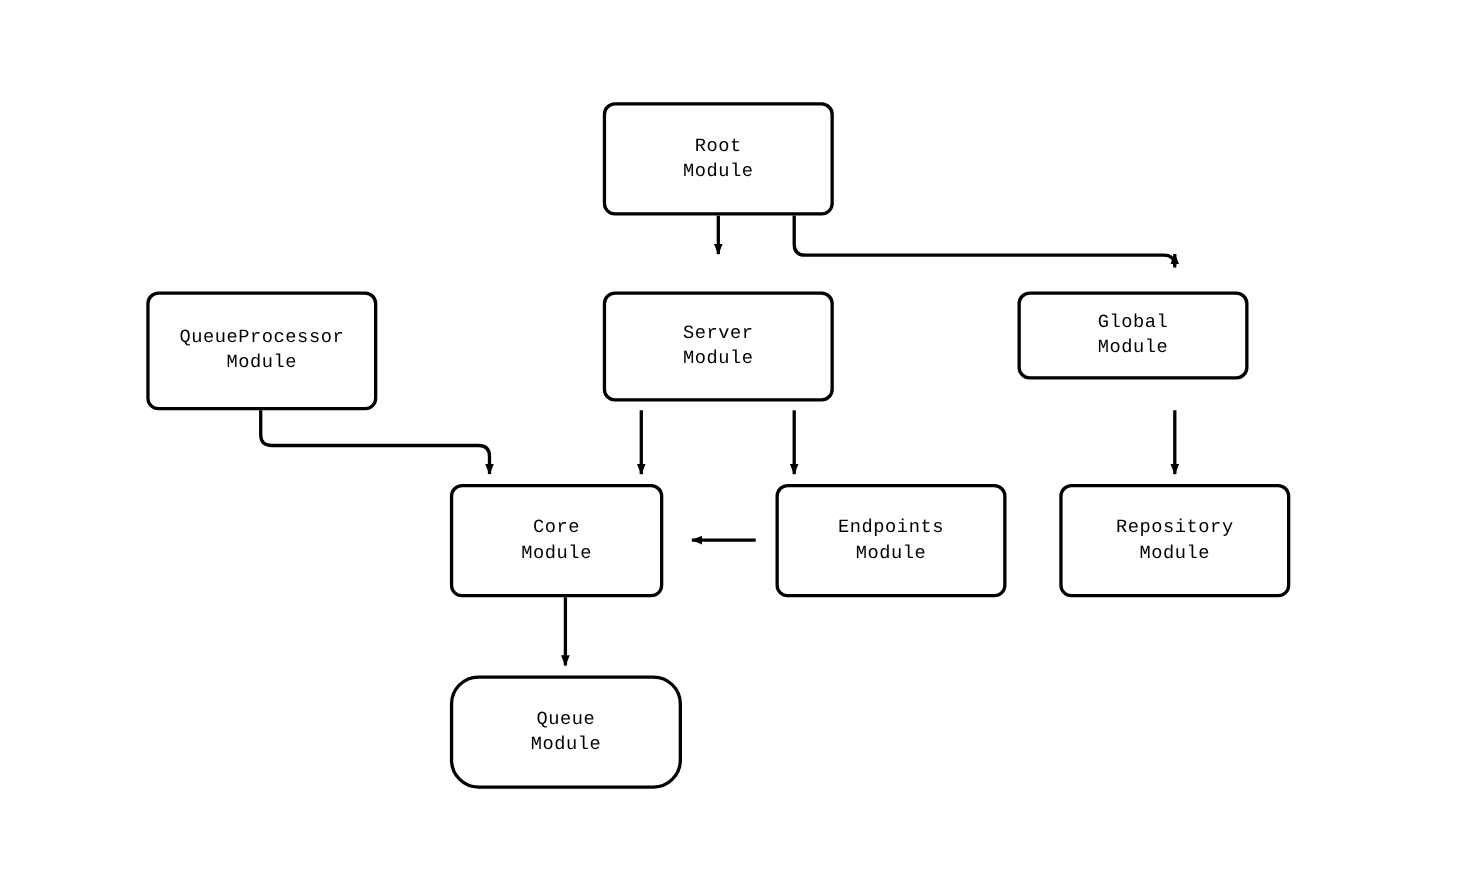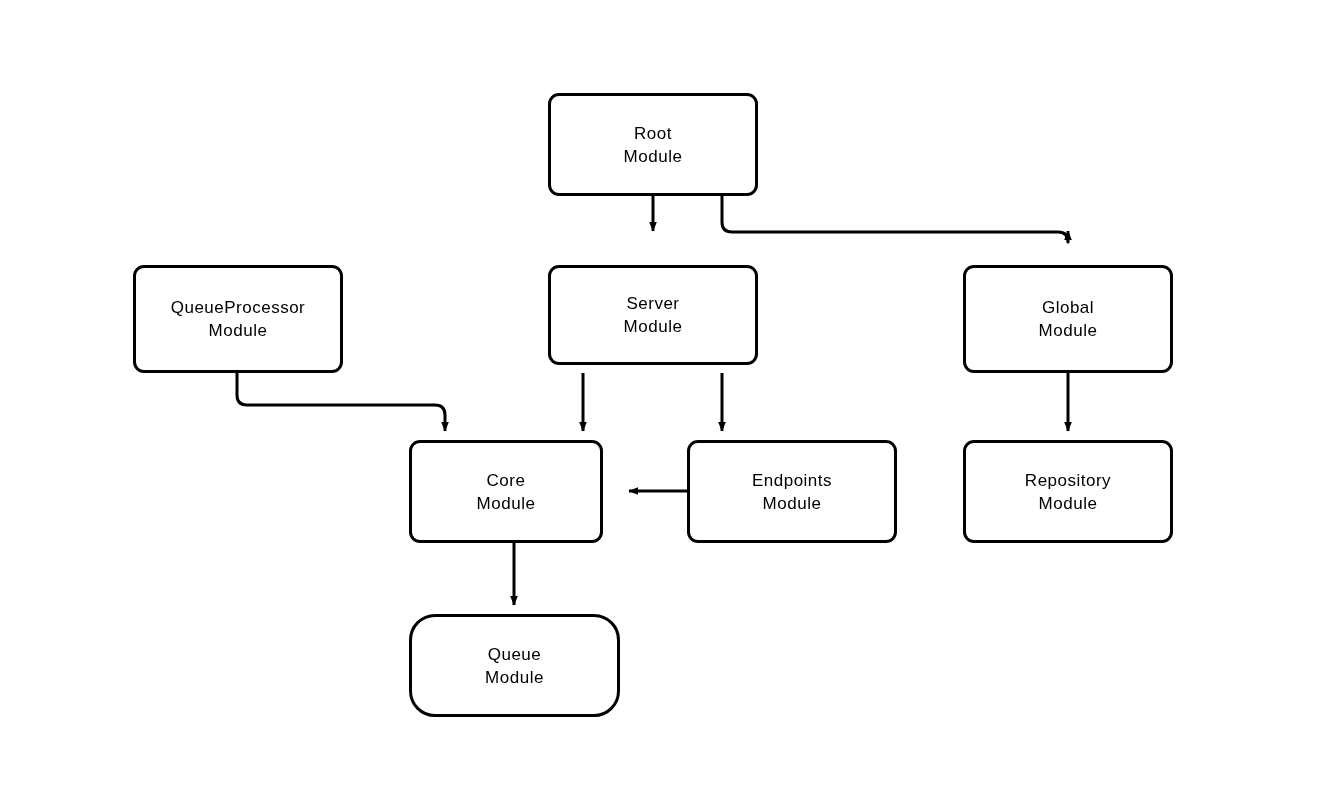--- a/index.html
+++ b/index.html
@@ -32,21 +32,21 @@
     background: #ffffff;
     border: 3px solid #000000;
     border-radius: 11px;
     display: flex;
     flex-direction: column;
     align-items: center;
     justify-content: center;
     z-index: 2;
   }
   .node-line {
-    font-family: Liberation Sans, sans-serif;
+    font-family: Liberation Mono, monospace;
     font-size: 17px;
     line-height: 23px;
     color: #000000;
     letter-spacing: 0.5px;
     white-space: nowrap;
     text-align: center;
   }
 </style>
 </head>
 <body>
@@ -85,31 +85,31 @@
   <div class="node" style="left:133px; top:265px; width:210px; height:108px;">
     <div class="node-line">QueueProcessor</div>
     <div class="node-line">Module</div>
   </div>
 
   <div class="node" style="left:548px; top:265px; width:210px; height:100px;">
     <div class="node-line">Server</div>
     <div class="node-line">Module</div>
   </div>
 
-  <div class="node" style="left:963px; top:265px; width:210px; height:108px;">
+  <div class="node" style="left:925px; top:265px; width:210px; height:80px;">
     <div class="node-line">Global</div>
     <div class="node-line">Module</div>
   </div>
 
   <div class="node" style="left:409px; top:440px; width:194px; height:103px;">
     <div class="node-line">Core</div>
     <div class="node-line">Module</div>
   </div>
 
-  <div class="node" style="left:687px; top:440px; width:210px; height:103px;">
+  <div class="node" style="left:705px; top:440px; width:210px; height:103px;">
     <div class="node-line">Endpoints</div>
     <div class="node-line">Module</div>
   </div>
 
   <div class="node" style="left:963px; top:440px; width:210px; height:103px;">
     <div class="node-line">Repository</div>
     <div class="node-line">Module</div>
   </div>
 
   <div class="node" style="left:409px; top:614px; width:211px; height:103px;border-radius:26px;">

